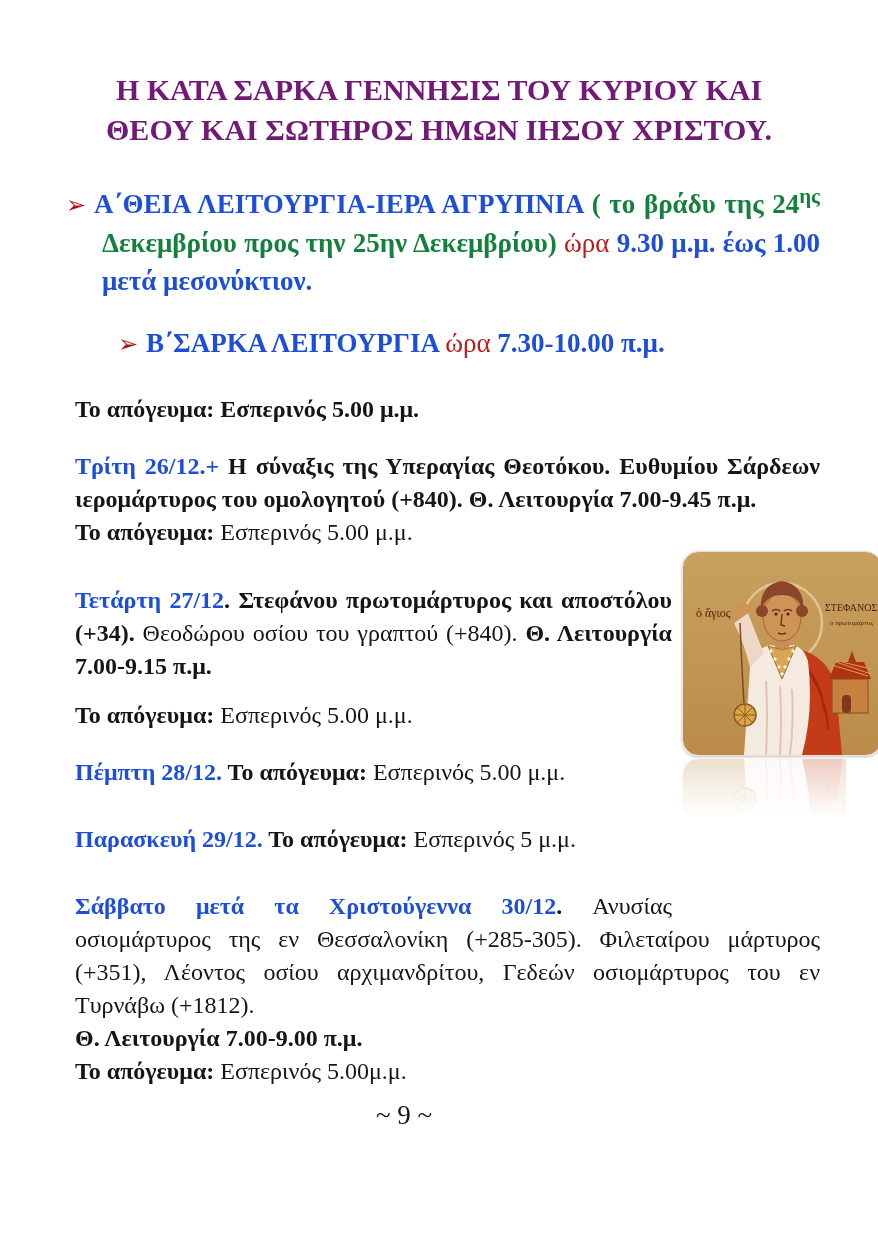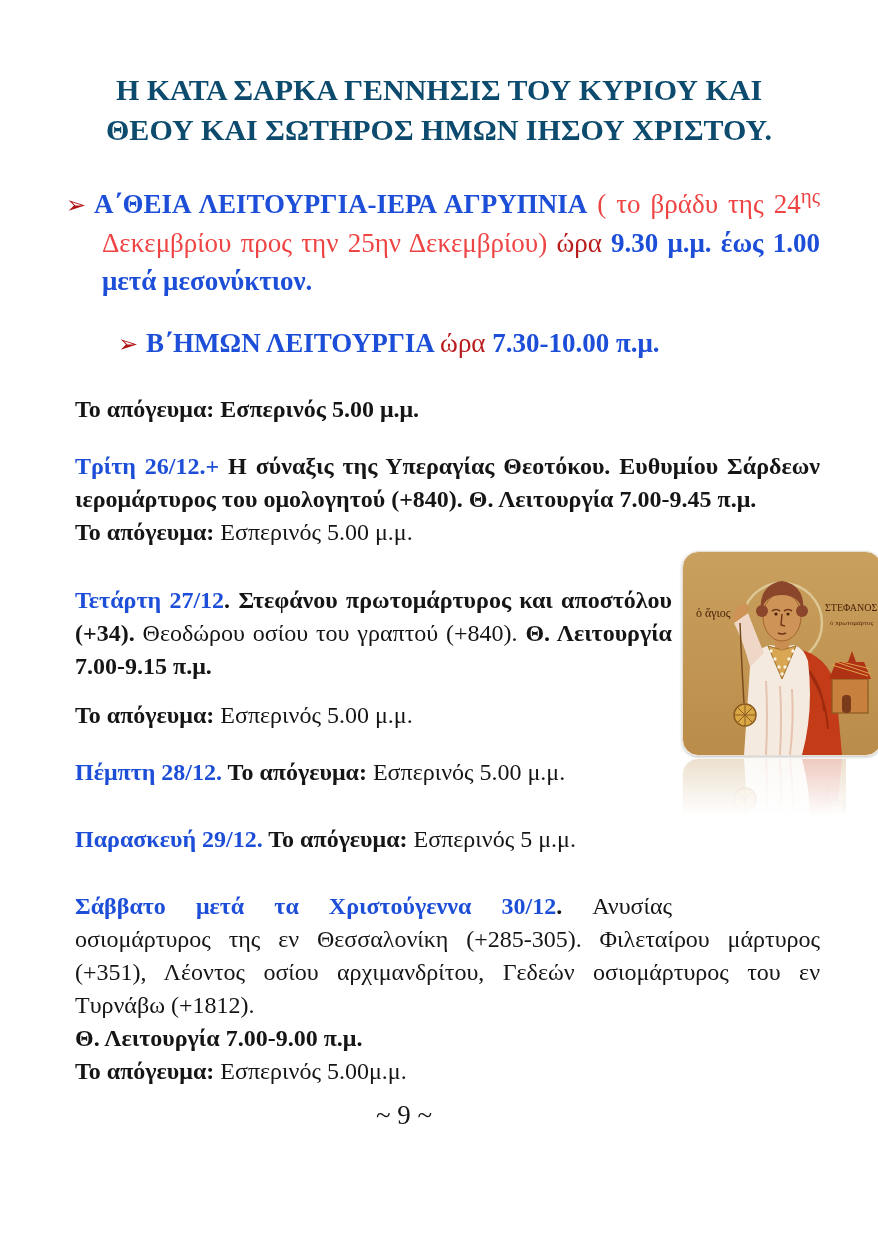--- a/index.html
+++ b/index.html
@@ -11,41 +11,41 @@
     overflow:hidden;
     font-family:"Liberation Serif","DejaVu Serif",serif;
     color:#151515;
   }
   
   .title {
     margin:70px 60px 0 60px;
     text-align:center;
     font-size:30px; line-height:40px;
     font-weight:bold;
-    color:#0c4a6e;
+    color:#701a75;
   }
   
   .bullet1 {
     margin:27px 58px 0 66px;
     font-size:27px; line-height:38px;
     text-align:justify;
     padding-left:36px; text-indent:-36px;
   }
   .bullet2 {
     margin:24px 58px 0 118px;
     font-size:27px; line-height:38px;
   }
   .arrow {
     font-family:"DejaVu Sans",sans-serif;
     color:#b01212; font-size:24px;
     padding-right:8px;
   }
   .red-bold   { color:#1d4ed8; font-weight:bold; }
   .hora       { color:#b91c1c; font-weight:normal; }
-  .blk        { color:#ef4444; font-weight:normal; }
+  .blk        { color:#15803d; font-weight:bold; }
   .bullet1 sup{ font-size:21px; }
   
   .body-text { margin:0 58px 0 75px; font-size:24px; line-height:33px; }
   .line      { margin-top:0; }
   .sp30 { margin-top:30px; }
   .sp26 { margin-top:35px; }
   .sp24 { margin-top:24px; }
   .sp22 { margin-top:34px; }
   .sp16 { margin-top:16px; }
   .justify { text-align:justify; }
@@ -74,21 +74,21 @@
 </style>
 </head>
 <body>
 
 <div class="page">
 
   <h1 class="title"><span>Η ΚΑΤΑ ΣΑΡΚΑ ΓΕΝΝΗΣΙΣ ΤΟΥ ΚΥΡΙΟΥ ΚΑΙ</span><br><span>ΘΕΟΥ ΚΑΙ ΣΩΤΗΡΟΣ ΗΜΩΝ ΙΗΣΟΥ ΧΡΙΣΤΟΥ.</span></h1>
 
   <p class="bullet1"><span class="arrow">➢</span><span class="red-bold">Α΄ΘΕΙΑ ΛΕΙΤΟΥΡΓΙΑ-ΙΕΡΑ ΑΓΡΥΠΝΙΑ</span><span class="blk"> ( το βράδυ της 24</span><sup class="blk">ης</sup><span class="blk"> Δεκεμβρίου προς την 25ην Δεκεμβρίου) </span><span class="hora">ώρα </span><span class="red-bold">9.30 μ.μ. έως 1.00 μετά μεσονύκτιον</span><span class="red-bold">.</span></p>
 
-  <p class="bullet2"><span class="arrow">➢</span><span class="red-bold">Β΄ΗΜΩΝ ΛΕΙΤΟΥΡΓΙΑ </span><span class="hora">ώρα </span><span class="red-bold"> 7.30-10.00 π.μ.</span></p>
+  <p class="bullet2"><span class="arrow">➢</span><span class="red-bold">Β΄ΣΑΡΚΑ ΛΕΙΤΟΥΡΓΙΑ </span><span class="hora">ώρα </span><span class="red-bold"> 7.30-10.00 π.μ.</span></p>
 
   <div class="body-text">
 
     <p class="line sp30 b"><span>Το απόγευμα:</span><span> Εσπερινός 5.00 μ.μ.</span></p>
 
     <div class="sp24 justify"><span class="red-bold">Τρίτη 26/12.+</span><span class="feast-big"> Η σύναξις της Υπεραγίας Θεοτόκου.</span><span class="b"> Ευθυμίου Σάρδεων ιερομάρτυρος του ομολογητού (+840). Θ. Λειτουργία 7.00-9.45 π.μ.</span></div>
     <p class="line"><span class="b">Το απόγευμα:</span><span> Εσπερινός 5.00 μ.μ.</span></p>
 
     <div class="icon-float">
       <div class="icon-main">

